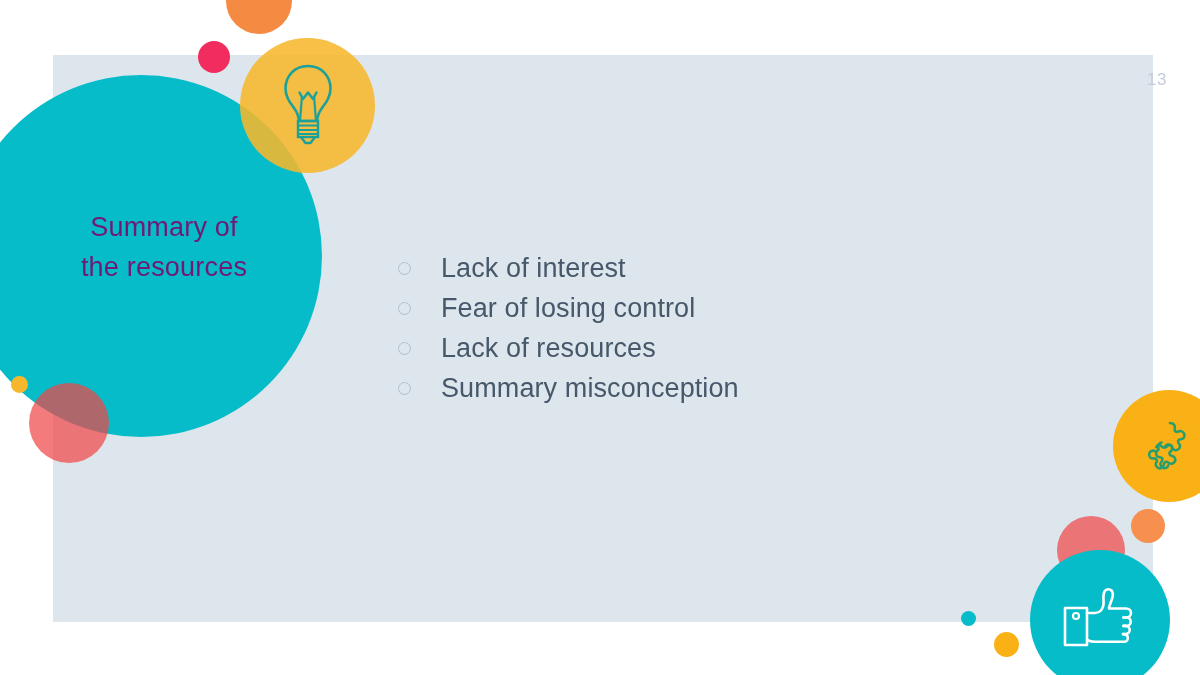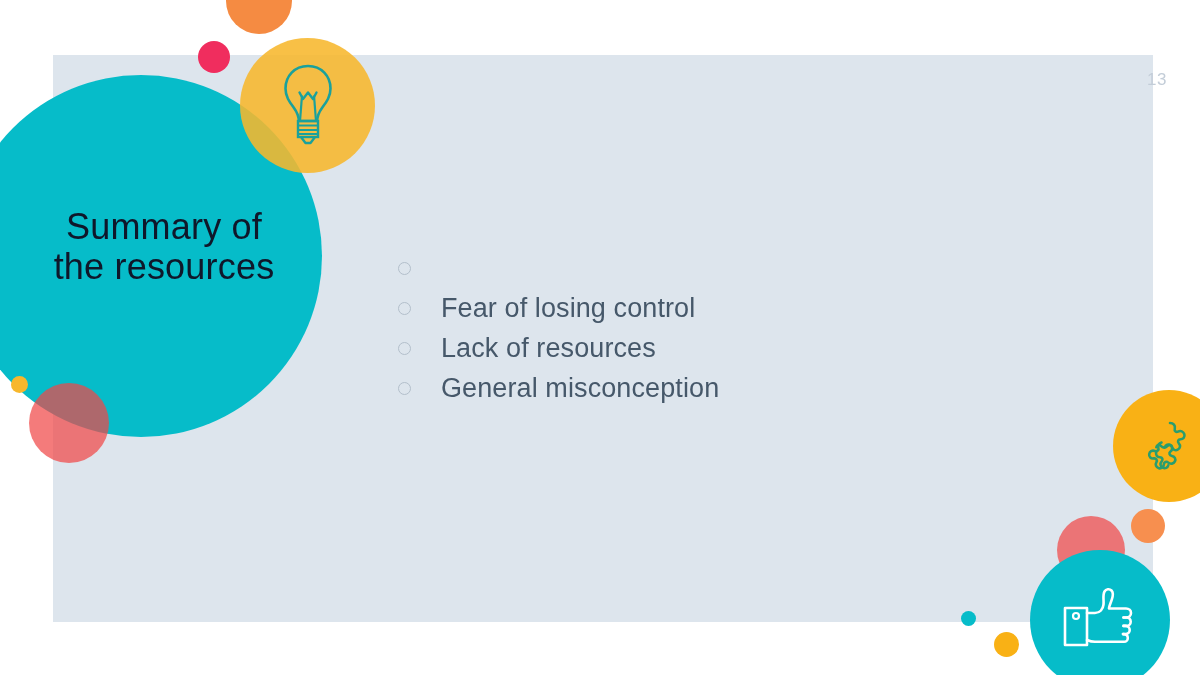--- a/index.html
+++ b/index.html
@@ -162,22 +162,22 @@
     height: 62px;
   }
 
   
   .title {
     position: absolute;
     left: 24px;
     top: 207px;
     width: 280px;
     text-align: center;
-    color: #0f172a;
-    font-size: 36px;
+    color: #701a75;
+    font-size: 27px;
     line-height: 40px;
     font-weight: 400;
     font-family: "Liberation Sans", sans-serif;
     letter-spacing: 0.2px;
   }
 
   
   .bullet-list {
     position: absolute;
     left: 398px;
@@ -259,28 +259,29 @@
   <div class="page-number">13</div>
 
   <div class="title">
     <div>Summary of</div>
     <div>the resources</div>
   </div>
 
   <div class="bullet-list">
     <div class="bullet-row">
       <span class="bullet-mark"></span>
+      <span class="bullet-text">Lack of interest</span>
     </div>
     <div class="bullet-row">
       <span class="bullet-mark"></span>
       <span class="bullet-text">Fear of losing control</span>
     </div>
     <div class="bullet-row">
       <span class="bullet-mark"></span>
       <span class="bullet-text">Lack of resources</span>
     </div>
     <div class="bullet-row">
       <span class="bullet-mark"></span>
-      <span class="bullet-text">General misconception</span>
+      <span class="bullet-text">Summary misconception</span>
     </div>
   </div>
 
 </div>
 
 </body></html>

